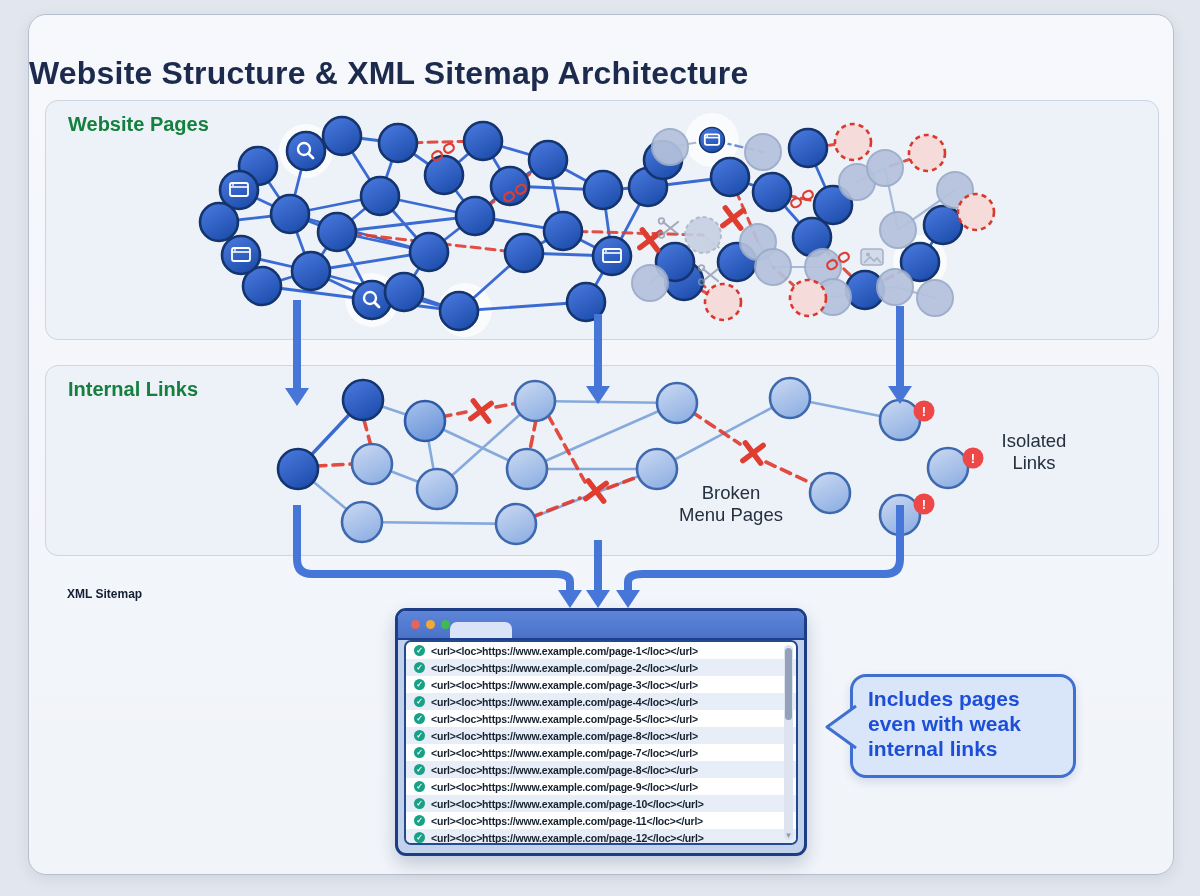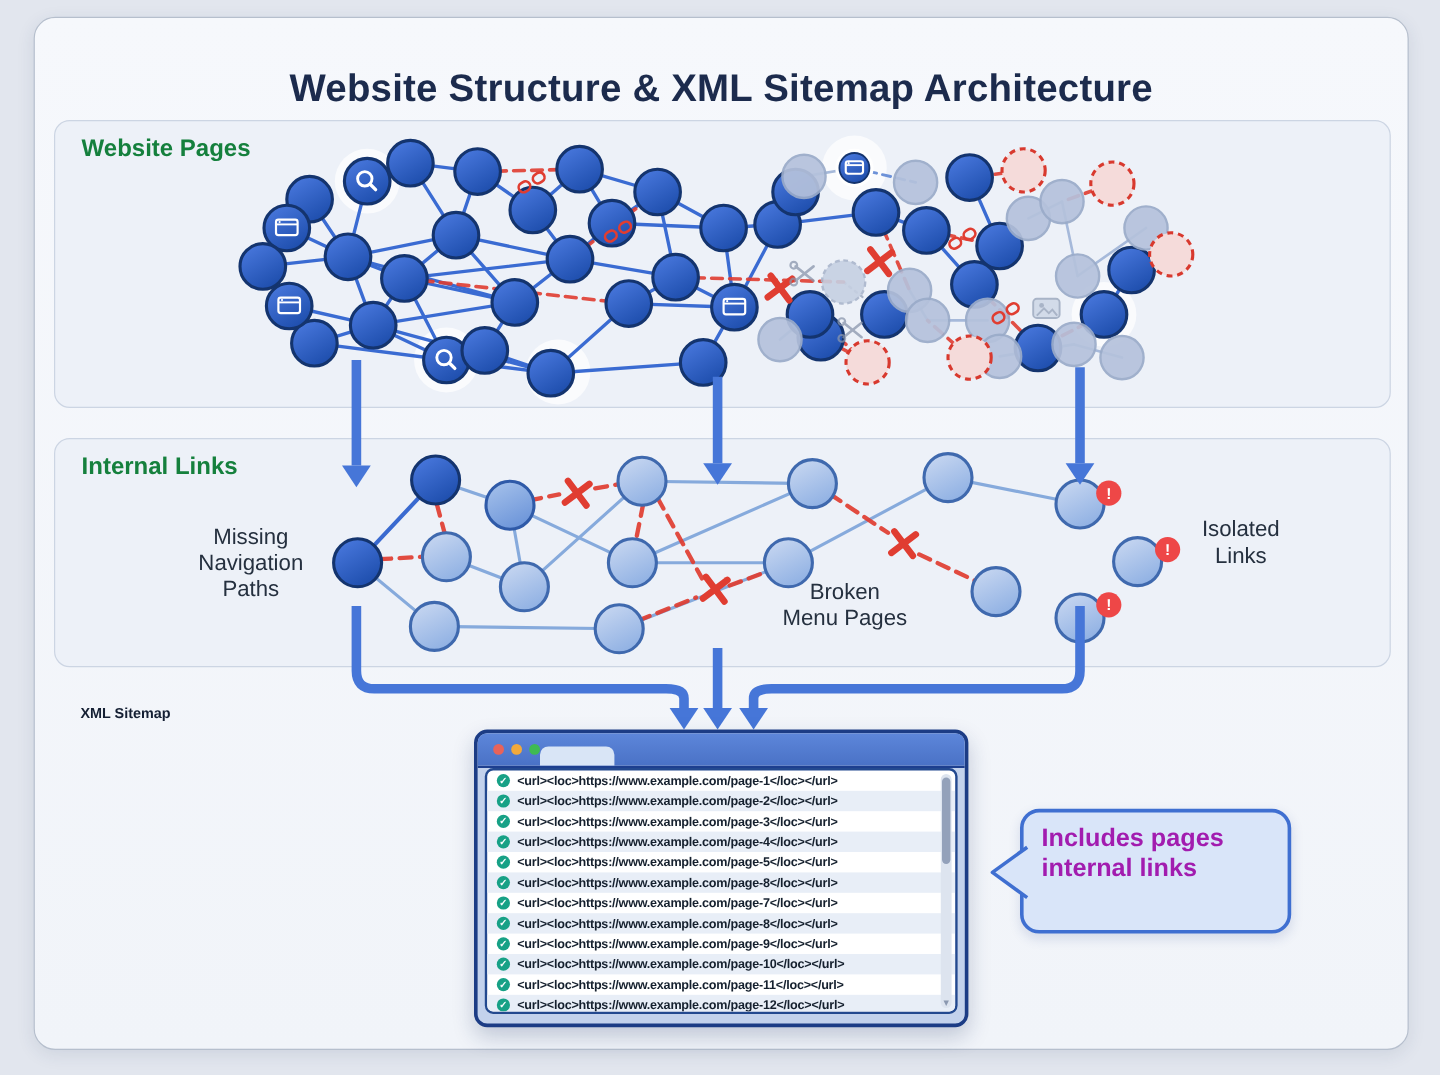--- a/index.html
+++ b/index.html
@@ -1,18 +1,18 @@
 <!DOCTYPE html>
 <html><head>
 <meta charset="utf-8">
 <style>
   html,body{margin:0;padding:0;background:#e2e6ee;font-family:"Liberation Sans",sans-serif;}
   .page{position:relative;width:1200px;height:896px;background:#e2e6ee;overflow:hidden;}
   .card{position:absolute;left:28px;top:14px;width:1144px;height:859px;background:linear-gradient(180deg,#f6f8fc 0%,#f1f4f9 100%);border:1.5px solid #b6bfcd;border-radius:18px;box-shadow:0 4px 14px rgba(40,60,100,.10);}
-  .title{position:absolute;left:0;right:0;top:40px;text-align:center;font-size:32px;font-weight:700;color:#1c2b4d;letter-spacing:.2px;}
+  .title{position:absolute;left:0;right:0;top:40px;text-align:left;font-size:32px;font-weight:700;color:#1c2b4d;letter-spacing:.2px;}
   .panel{position:absolute;left:16px;width:1112px;background:#edf1f8;border:1.5px solid #ccd5e3;border-radius:13px;}
   .p-web{top:85px;height:238px;}
   .p-int{top:350px;height:189px;}
   .panel-label{position:absolute;left:22px;top:12px;font-size:20px;font-weight:700;color:#15803d;}
   .xml-label{position:absolute;left:38px;top:572px;font-size:12px;font-weight:700;color:#141f33;}
   #diagram{position:absolute;left:0;top:0;width:1200px;height:896px;pointer-events:none;z-index:3;}
   .page-abs{position:absolute;left:0;top:0;width:1200px;height:896px;z-index:2;}
   .annot{position:absolute;transform:translateX(-50%);text-align:center;font-size:18.5px;line-height:22px;font-weight:500;color:#25303f;z-index:4;white-space:nowrap;}
   
   .browser{position:absolute;left:395px;top:608px;width:412px;height:248px;background:#c3d2ec;border:3px solid #1c3c85;border-radius:11px;box-shadow:0 8px 18px rgba(25,45,95,.22);z-index:5;box-sizing:border-box;}
@@ -24,21 +24,21 @@
   .tab{position:absolute;left:52px;bottom:0;width:62px;height:16px;background:#d9e5f6;border-radius:7px 7px 0 0;}
   .content{position:absolute;left:6px;top:29px;right:6px;bottom:8px;background:#ffffff;border:2px solid #23498f;border-radius:7px;overflow:hidden;}
   .srow{display:flex;align-items:center;height:17px;padding-left:8px;}
   .srow:nth-child(even){background:#e8eef7;}
   .chk{flex:0 0 auto;width:11px;height:11px;border-radius:50%;background:#17a186;color:#fff;font-size:8px;line-height:11px;text-align:center;font-weight:700;margin-right:6px;}
   .code{font-size:10.5px;font-weight:700;color:#15202e;letter-spacing:-.2px;white-space:nowrap;}
   .scrollbar{position:absolute;top:3px;right:3px;bottom:3px;width:9px;background:#dde4ef;border-radius:5px;}
   .thumb{position:absolute;top:3px;left:1px;width:7px;height:72px;background:#93a1ba;border-radius:4px;}
   .sb-down{position:absolute;bottom:0;left:0;width:9px;text-align:center;font-size:9px;color:#8ema;color:#8b98b0;}
   
-  .callout{position:absolute;left:850px;top:674px;width:226px;height:104px;background:#d9e5f9;border:3px solid #3f6fd1;border-radius:16px;z-index:5;box-sizing:border-box;padding:9px 8px 0 15px;font-size:21px;line-height:25px;font-weight:700;color:#a21caf;box-shadow:0 4px 10px rgba(40,70,140,.15);}
+  .callout{position:absolute;left:850px;top:674px;width:226px;height:104px;background:#d9e5f9;border:3px solid #3f6fd1;border-radius:16px;z-index:5;box-sizing:border-box;padding:9px 8px 0 15px;font-size:21px;line-height:25px;font-weight:700;color:#1d4ed8;box-shadow:0 4px 10px rgba(40,70,140,.15);}
   .tail{position:absolute;left:-30px;top:26px;width:36px;height:48px;overflow:visible;}
 </style>
 </head>
 <body>
 
 <div class="page">
   <div class="card">
     <div class="title">Website Structure &amp; XML Sitemap Architecture</div>
 
     <section class="panel p-web">
@@ -344,26 +344,21 @@
         <path d="M297,505 L297,559 Q297,574 312,574 L555,574 Q570,574 570,582 L570,590" fill="none" stroke="#4676d8" stroke-width="8" stroke-linejoin="round"></path>
         <polygon points="570,608 558,590 582,590" fill="#4676d8"></polygon>
         <path d="M598,540 L598,590" fill="none" stroke="#4676d8" stroke-width="8" stroke-linejoin="round"></path>
         <polygon points="598,608 586,590 610,590" fill="#4676d8"></polygon>
         <path d="M900,505 L900,559 Q900,574 885,574 L643,574 Q628,574 628,582 L628,590" fill="none" stroke="#4676d8" stroke-width="8" stroke-linejoin="round"></path>
         <polygon points="628,608 616,590 640,590" fill="#4676d8"></polygon>
       </g>
   </svg>
 
   <div id="annotations" class="page-abs">
-      <div class="annot" style="left: 209px; top: 436px;">
-        <div>Missing</div>
-        <div>Navigation</div>
-        <div>Paths</div>
-      </div>
-      <div class="annot" style="left: 704px; top: 482px;">
+      <div class="annot" style="left: 731px; top: 482px;">
         <div>Broken</div>
         <div>Menu Pages</div>
       </div>
       <div class="annot" style="left: 1034px; top: 430px;">
         <div>Isolated</div>
         <div>Links</div>
       </div>
     </div>
 
   <div class="browser">
@@ -429,15 +424,16 @@
         <div class="sb-down">▾</div>
       </div>
     </div>
   </div>
 
   <div class="callout">
     <svg class="tail" viewBox="0 0 36 48">
       <path d="M33,3 L4,24 L33,45" fill="#d9e5f9" stroke="#3f6fd1" stroke-width="3" stroke-linejoin="round"></path>
     </svg>
     <div>Includes pages</div>
+    <div>even with weak</div>
     <div>internal links</div>
   </div>
 </div>
 
 </body></html>

